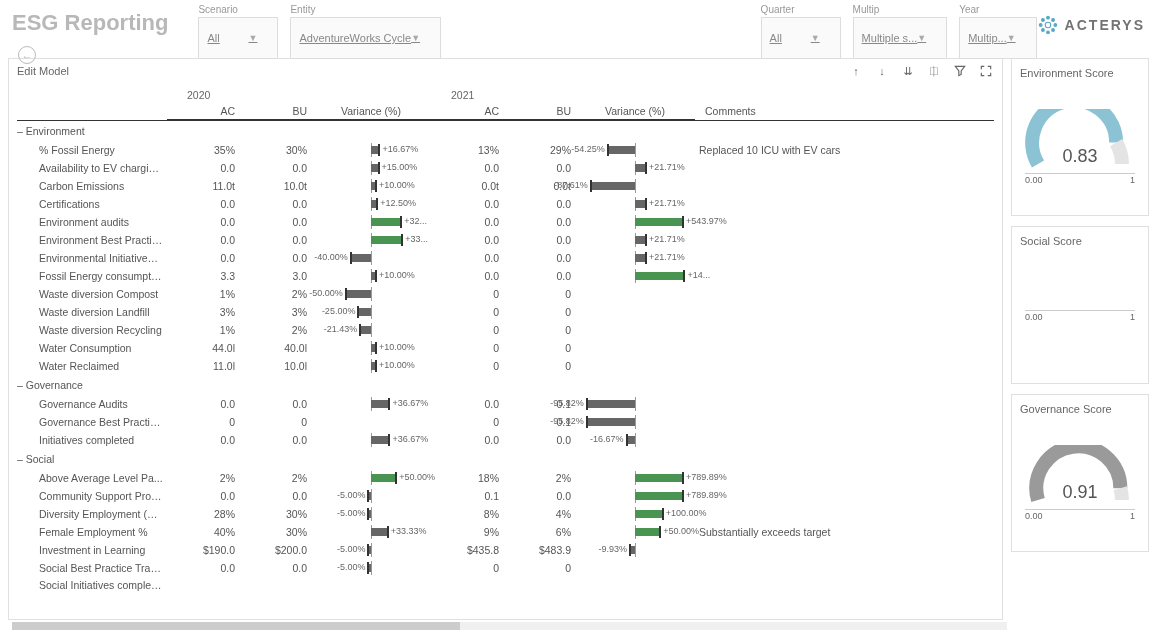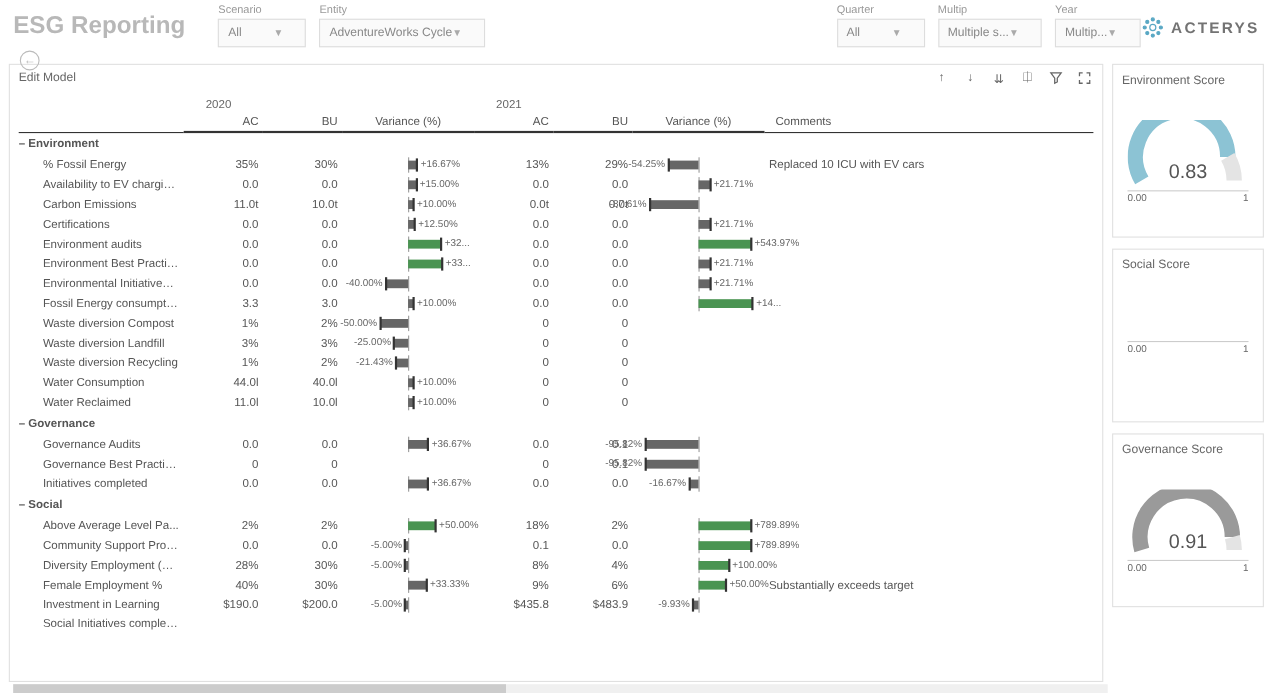--- a/index.html
+++ b/index.html
@@ -5,21 +5,21 @@
   * { box-sizing: border-box; margin: 0; padding: 0; }
   body { font-family: "Segoe UI", Arial, sans-serif; font-size: 11px; color: #444; background: #fff; width: 1157px; height: 632px; overflow: hidden; position: relative; }
   
   .header { display: flex; align-items: flex-start; padding: 4px 12px; height: 58px; }
   .title { font-size: 22px; font-weight: 600; color: #b8b8b8; margin-right: 30px; padding-top: 6px; }
   .back-btn { position: absolute; left: 18px; top: 46px; width: 18px; height: 18px; border: 1.5px solid #bbb; border-radius: 50%; display: flex; align-items: center; justify-content: center; color: #bbb; cursor: pointer; font-size: 11px; }
   
   .filters { display: flex; gap: 12px; flex: 1; }
   .filter-group { display: flex; flex-direction: column; }
   .filter-label { font-size: 10px; color: #999; margin-bottom: 2px; }
-  .filter-select { border: 1px solid #ddd; background: #fafafa; padding: 4px 20px 4px 8px; font-size: 11px; color: #888; position: relative; min-width: 80px; height: 26px; display: flex; align-items: center; justify-content: space-between; cursor: pointer; }
+  .filter-select { border: 1px solid #ddd; background: #fafafa; padding: 4px 20px 4px 8px; font-size: 11px; color: #888; position: relative; min-width: 80px; height: 42px; display: flex; align-items: center; justify-content: space-between; cursor: pointer; text-decoration: underline; }
   .filter-select.wide { min-width: 150px; }
   .chev { font-size: 9px; color: #aaa; }
   
   .logo { display: flex; align-items: center; gap: 6px; color: #737373; font-weight: 600; letter-spacing: 2px; font-size: 14px; padding-top: 10px; }
   .logo-icon { width: 22px; height: 22px; }
   
   .main-area { display: flex; gap: 8px; padding: 0 8px; height: 562px; }
   
   .table-panel { flex: 1; border: 1px solid #e0e0e0; background: #fff; display: flex; flex-direction: column; overflow: hidden; }
   .panel-header { display: flex; align-items: center; padding: 4px 8px; font-size: 11px; color: #666; }
@@ -27,21 +27,21 @@
   .toolbar { display: flex; gap: 10px; }
   .tb-icon { width: 16px; height: 16px; cursor: pointer; color: #666; display: flex; align-items: center; justify-content: center; }
   
   .table-scroll { flex: 1; overflow: auto; padding: 0 8px 8px 8px; }
   
   table.data { border-collapse: collapse; width: 100%; font-size: 10.5px; }
   .year-row td { text-align: left; padding: 6px 4px 2px 4px; color: #666; }
   .hdr-row td { border-bottom: 1.5px solid #333; padding: 2px 4px; font-weight: normal; color: #555; }
   .hdr-row .ul { border-bottom: 2px solid #333; }
   
-  .cat-row td { font-weight: 700; padding: 4px 4px 4px 0; color: #555; }
+  .cat-row td { font-weight: 400; padding: 4px 4px 4px 0; color: #555; }
   .data-row td { padding: 2px 4px; color: #555; vertical-align: middle; }
   .lbl { padding-left: 22px !important; max-width: 140px; white-space: nowrap; overflow: hidden; text-overflow: ellipsis; }
   .num { text-align: right; width: 72px; }
   .varcell { width: 120px; position: relative; height: 16px; }
   .comcell { padding-left: 10px; color: #555; white-space: nowrap; margin-top: 23px; }
   
   .varbar { position: relative; height: 14px; width: 100%; }
   .axis { position: absolute; left: 50%; top: 0; bottom: 0; width: 1px; background: #999; }
   .bar { position: absolute; top: 3px; height: 8px; }
   .tick { position: absolute; top: 1px; width: 2px; height: 12px; background: #333; }
@@ -630,20 +630,37 @@
                 <div class="varbar">
                   <div class="axis"></div>
                   <div class="bar" style="right:50%;width:4.4685%;background:#666"></div>
                   <div class="tick" style="right:calc(50% + 4.4685% - 1px)"></div>
                   <div class="vlabel" style="right:calc(50% + 4.4685% + 3px)">-9.93%</div>
                 </div>
               </td>
       <td class="comcell"></td>
     </tr>
             <tr class="data-row">
+      <td class="lbl">Social Best Practice Train...</td>
+      <td class="num">0.0</td>
+      <td class="num">0.0</td>
+      <td class="varcell">
+                <div class="varbar">
+                  <div class="axis"></div>
+                  <div class="bar" style="right:50%;width:2.25%;background:#666"></div>
+                  <div class="tick" style="right:calc(50% + 2.25% - 1px)"></div>
+                  <div class="vlabel" style="right:calc(50% + 2.25% + 3px)">-5.00%</div>
+                </div>
+              </td>
+      <td class="num">0</td>
+      <td class="num">0</td>
+      <td class="varcell"></td>
+      <td class="comcell"></td>
+    </tr>
+            <tr class="data-row">
       <td class="lbl">Social Initiatives completed</td>
       <td class="num"></td>
       <td class="num"></td>
       <td class="varcell"></td>
       <td class="num"></td>
       <td class="num"></td>
       <td class="varcell"></td>
       <td class="comcell"></td>
     </tr>
           </tbody>

